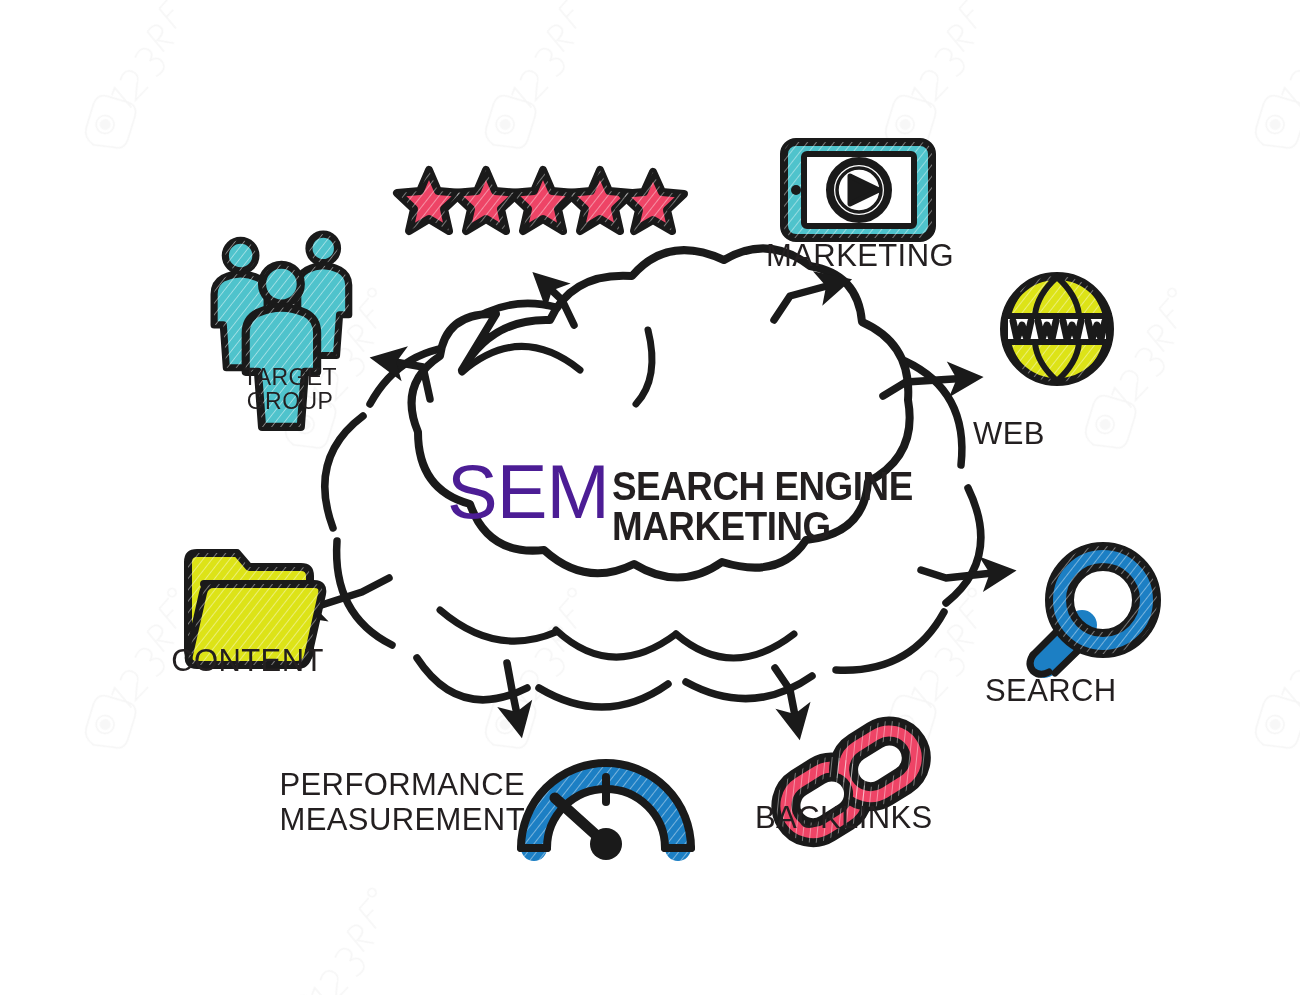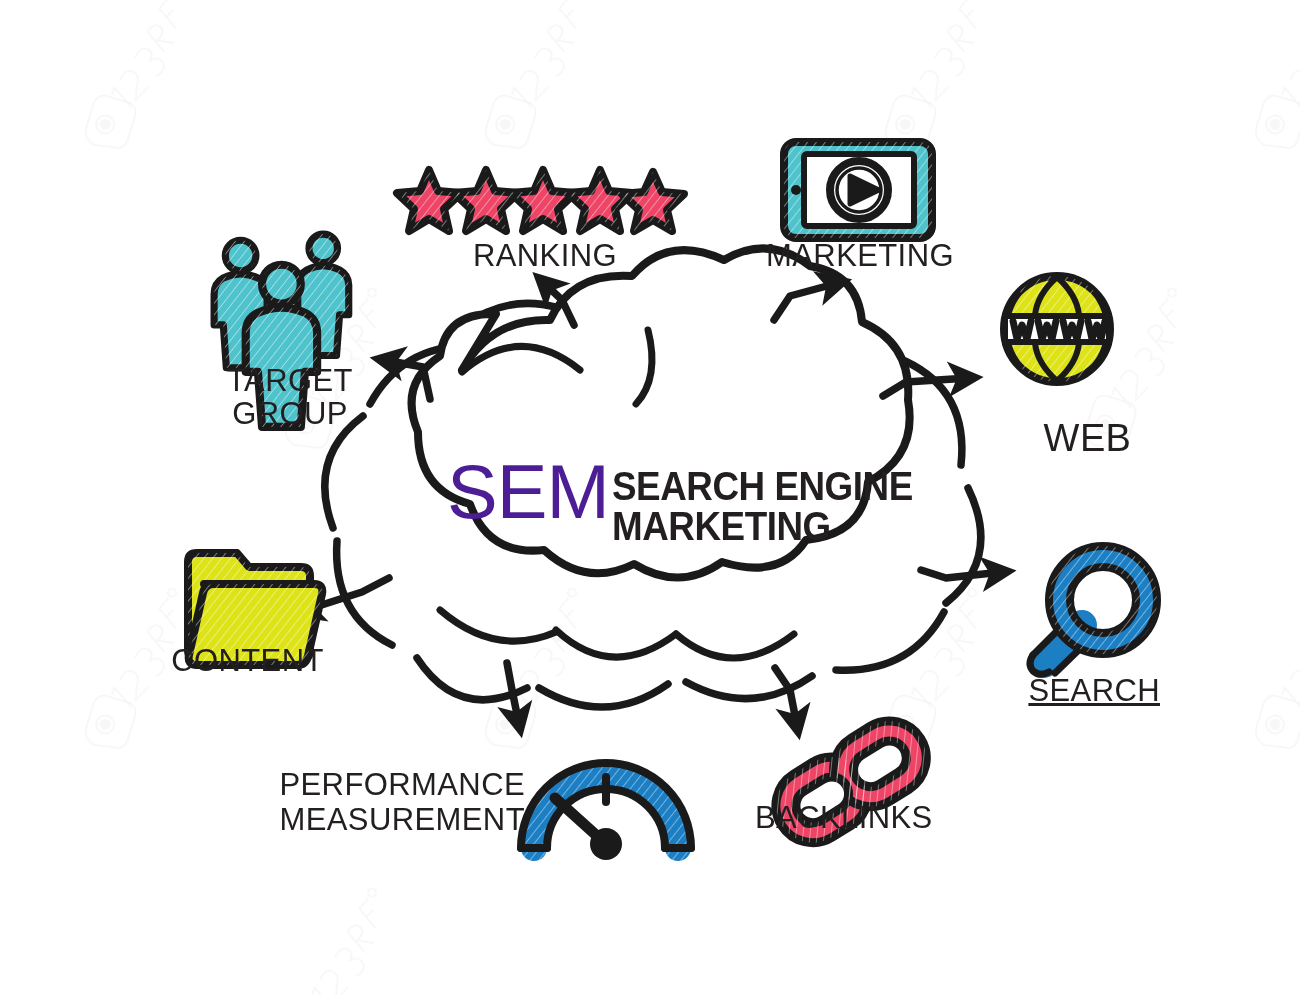--- a/index.html
+++ b/index.html
@@ -281,30 +281,29 @@
     </g>
 
   </svg>
 
   <div class="lbl" style="left:447px;top:452px;font-size:76px;font-weight:400;letter-spacing:-1px;color:#4c1d95;">SEM</div>
 
   <div class="lbl" style="left:612px;top:465px;font-size:40px;font-weight:700;letter-spacing:-0.5px;color:#231f20;transform:scaleX(.92);transform-origin:left top;">SEARCH ENGINE</div>
 
   <div class="lbl" style="left:612px;top:505px;font-size:40px;font-weight:700;letter-spacing:-0.5px;color:#231f20;transform:scaleX(.92);transform-origin:left top;">MARKETING</div>
 
-  <div class="lbl" style="left:215px;top:365px;width:150px;text-align:center;font-size:31px;">TARGET
+  <div class="lbl" style="left:215px;top:365px;width:150px;text-align:center;font-size:23px;">TARGET
 GROUP</div>
 
-  <div class="lbl" style="left:400px;top:240px;width:290px;text-align:center;font-size:31px;">RANKING</div>
 
   <div class="lbl" style="left:740px;top:240px;width:240px;text-align:center;font-size:31px;">MARKETING</div>
 
-  <div class="lbl" style="left:1020px;top:418px;width:135px;text-align:center;font-size:38px;">WEB</div>
-
-  <div class="lbl" style="left:985px;top:675px;width:175px;text-align:right;font-size:31px;text-decoration:underline;">SEARCH</div>
+  <div class="lbl" style="left:973px;top:418px;width:135px;text-align:left;font-size:31px;">WEB</div>
+
+  <div class="lbl" style="left:985px;top:675px;width:175px;text-align:left;font-size:31px;">SEARCH</div>
 
   <div class="lbl" style="left:755px;top:802px;width:230px;text-align:left;font-size:31px;">BACKLINKS</div>
 
   <div class="lbl" style="left:160px;top:645px;width:175px;text-align:center;font-size:31px;">CONTENT</div>
 
   <div class="lbl" style="left:240px;top:768px;width:285px;text-align:right;font-size:31px;line-height:1.12;">PERFORMANCE
 MEASUREMENT</div>
 
 </div>
 

